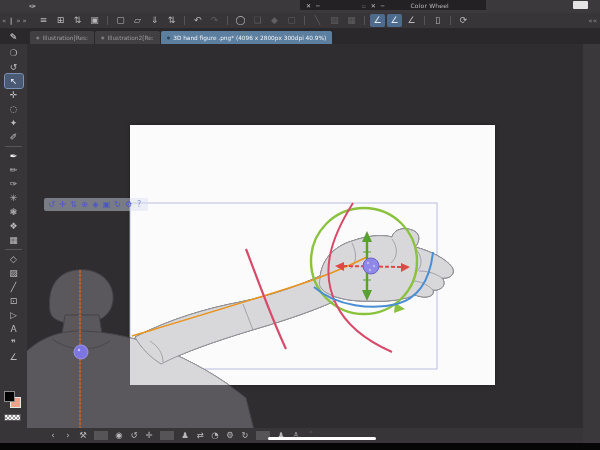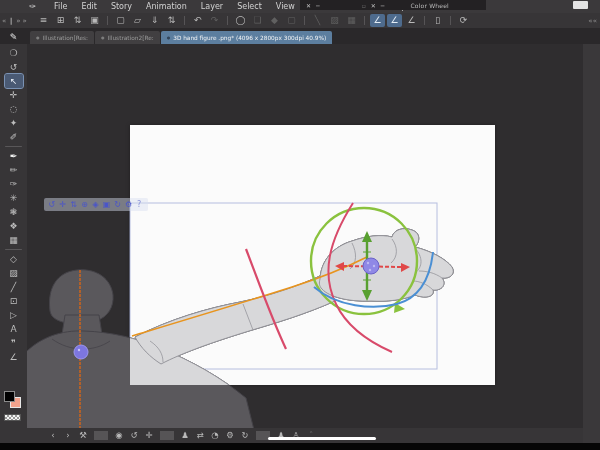--- a/index.html
+++ b/index.html
@@ -88,33 +88,20 @@
   .slider-line{position:absolute;left:268px;top:9px;width:108px;height:3px;border-radius:2px;}
   .black-strip{position:absolute;left:0;top:443px;width:600px;height:7px;background:#060606;z-index:27;}
 </style>
 </head>
 <body>
 
 <div id="app">
 
   <div class="menubar">
     <span class="logo">✑</span>
-    <nav class="menus">
-
-    <span class="menu-item">File</span>
-        <span class="menu-item">Edit</span>
-        <span class="menu-item">Story</span>
-        <span class="menu-item">Animation</span>
-        <span class="menu-item">Layer</span>
-        <span class="menu-item">Select</span>
-        <span class="menu-item">View</span>
-        <span class="menu-item">Filter</span>
-        <span class="menu-item">Window</span>
-        <span class="menu-item">Help</span>
-      </nav>
   </div>
 
   <div class="palette-strip">
     <span class="pwin">
       <span>✕</span>
       <span>─</span>
     </span>
     <span class="pwin pwin2">
       <span class="dim">▫</span>
       <span>✕</span>

